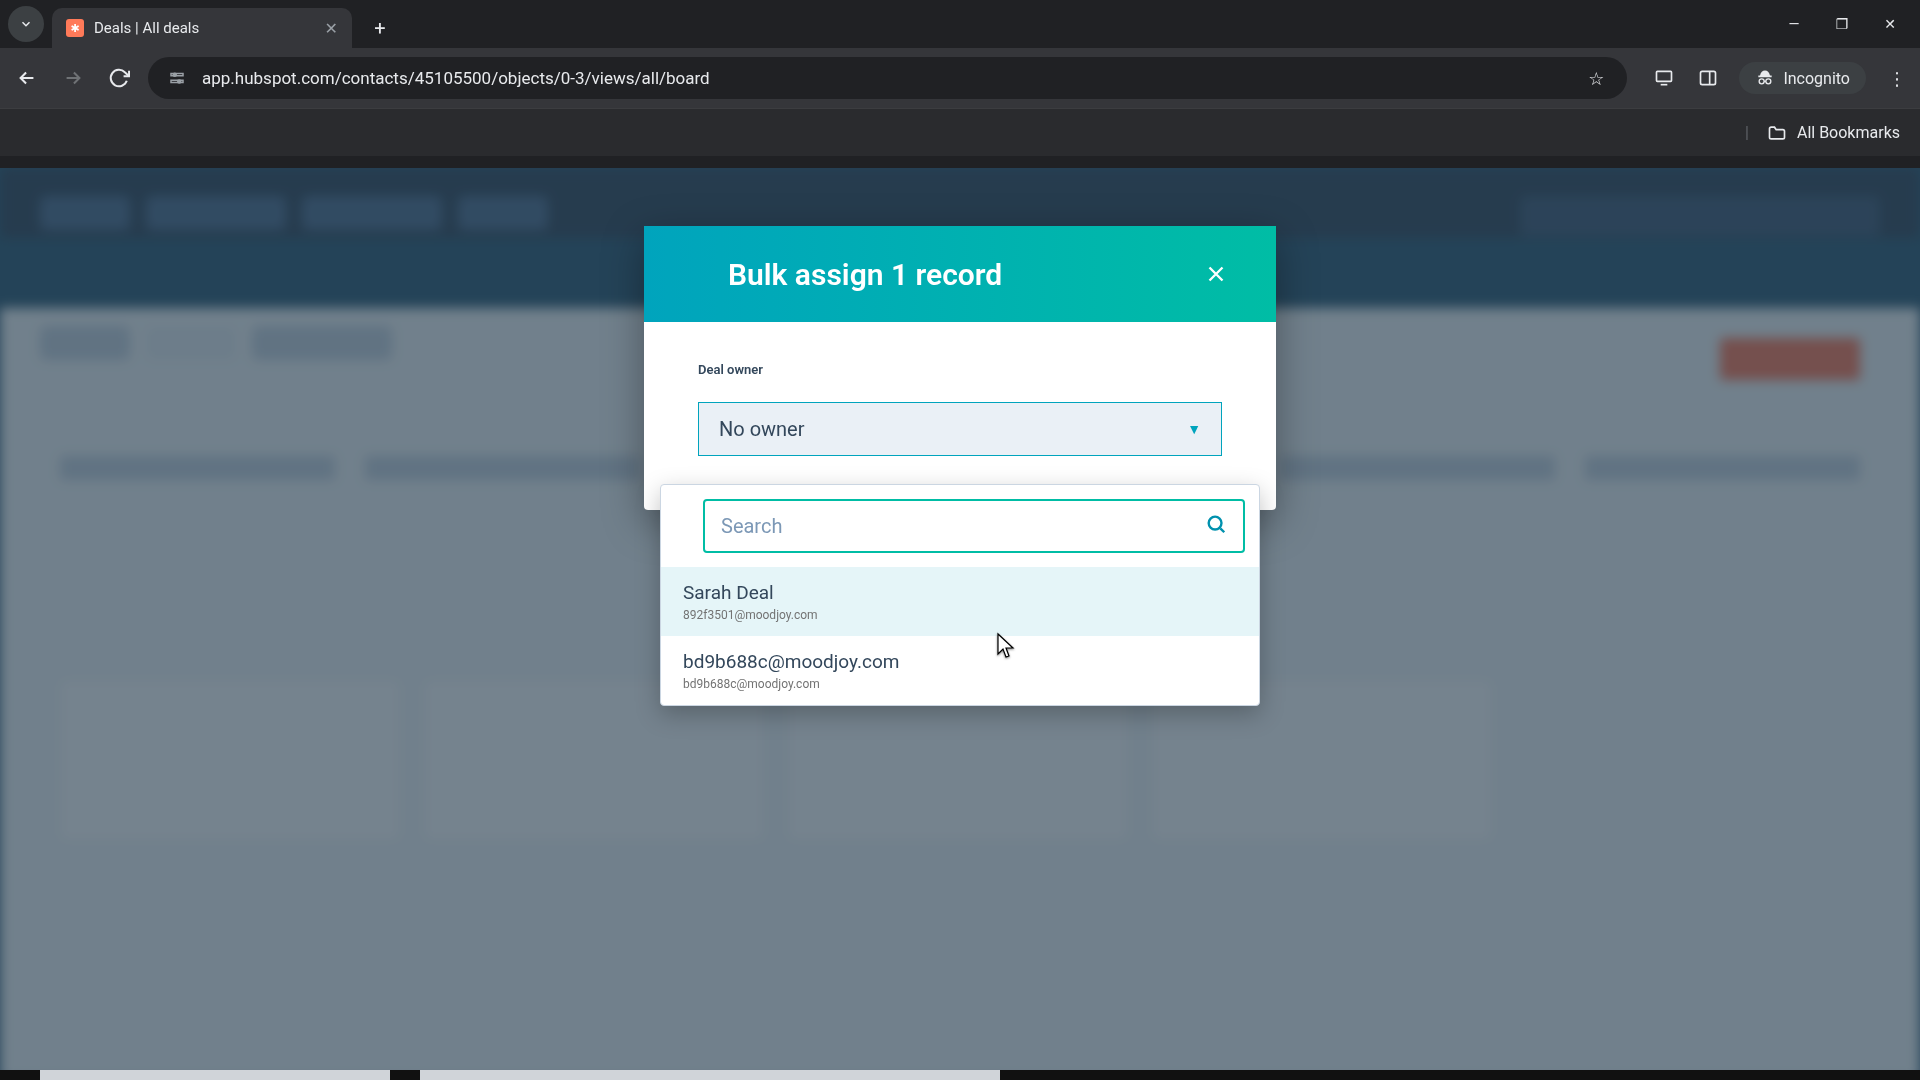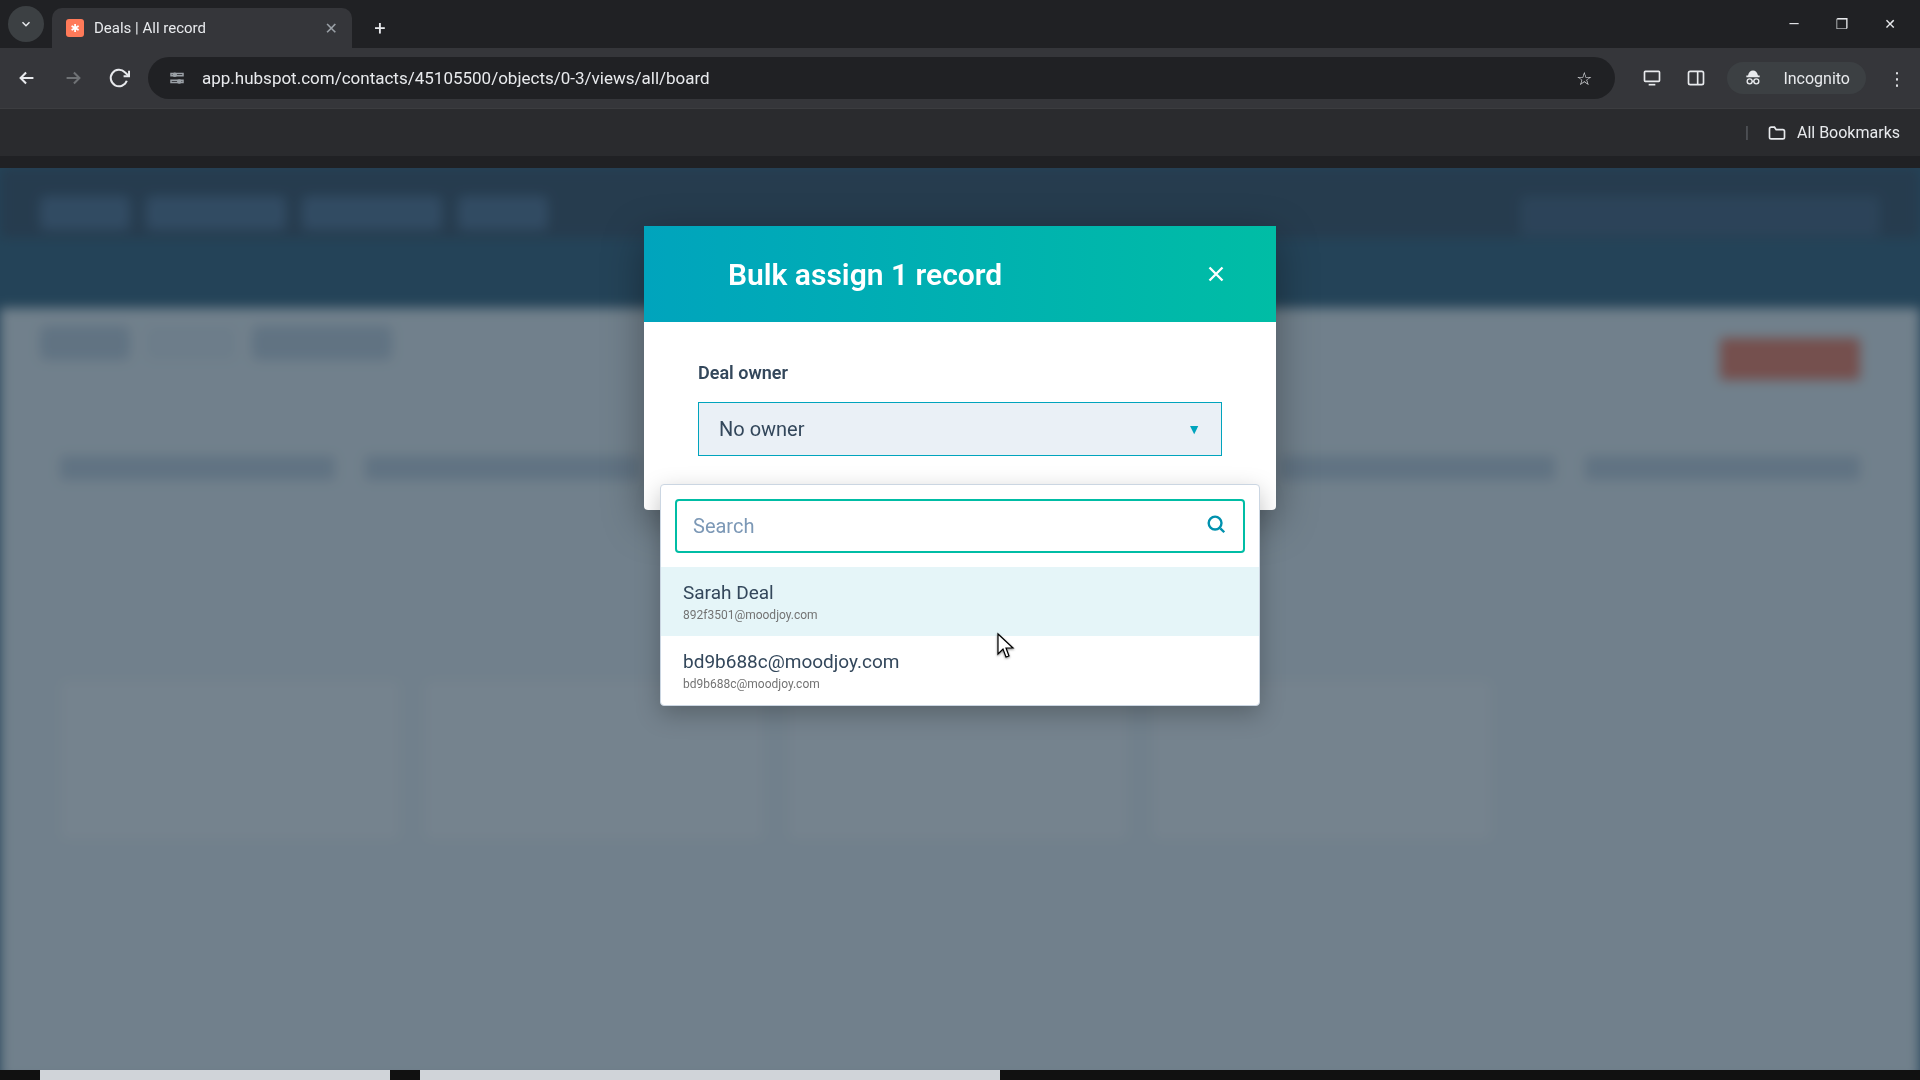--- a/index.html
+++ b/index.html
@@ -18,21 +18,21 @@
 .window-controls span { font-size:14px; color:#e8eaed; width:20px; text-align:center; }
 
 .addrbar { display:flex; align-items:center; height:60px; padding:0 10px; gap:12px; background:#35363a; }
 .nav-btn { width:34px; height:34px; display:flex; align-items:center; justify-content:center; color:#9aa0a6; font-size:20px; }
 .nav-btn.active { color:#e8eaed; }
 .url-pill { flex:1; height:42px; background:#202124; border-radius:21px; display:flex; align-items:center; padding:0 18px; gap:14px; }
 .site-badge { width:22px; height:22px; color:#9aa0a6; font-size:14px; display:flex; align-items:center; justify-content:center; }
 .url-text { font-size:17px; color:#e8eaed; }
 .addr-right { display:flex; align-items:center; gap:18px; margin-left:12px; }
 .addr-icon { width:26px; height:26px; display:flex; align-items:center; justify-content:center; color:#e8eaed; font-size:18px; }
-.incognito-pill { display:flex; align-items:center; gap:20px; background:#3c4043; border-radius:20px; padding:6px 16px; font-size:16px; }
+.incognito-pill { display:flex; align-items:center; gap:8px; background:#3c4043; border-radius:20px; padding:6px 16px; font-size:16px; }
 
 .bookmarks { display:flex; justify-content:flex-end; align-items:center; height:48px; padding:0 20px; background:#2a2b2e; gap:10px; font-size:16px; color:#e8eaed; border-top:1px solid #3c3d40;}
 .bookmarks .sep { color:#5f6368; margin-right:8px; }
 
 
 .page { position:relative; width:100%; height:calc(1080px - 168px); background:#2e5a74; overflow:hidden; }
 .page-blur { position:absolute; inset:0; filter:blur(6px); opacity:.85; }
 .pb-top { height:70px; background:#33475b; }
 .pb-row { display:flex; gap:16px; padding:16px 40px; }
 .pb-chip { height:34px; background:#cbd6e2; border-radius:6px; }
@@ -45,29 +45,29 @@
 .pb-colhead { display:flex; gap:30px; padding:80px 60px 0;}
 .pb-colhead div{ width:300px; height:24px; background:#cbd6e2; border-radius:4px;}
 .scrim { position:absolute; inset:0; background:rgba(30,50,65,.55); }
 
 
 .modal { position:absolute; left:644px; top:58px; width:632px; background:#fff; border-radius:4px; box-shadow:0 12px 40px rgba(0,0,0,.35); }
 .modal-head { background:#00bda5; background:linear-gradient(90deg,#00a4bd,#00bda5); height:96px; display:flex; align-items:center; justify-content:space-between; padding:0 40px 0 84px; }
 .modal-title { color:#fff; font-size:30px; font-weight:600; }
 .modal-close { color:#fff; font-size:32px; font-weight:300; width:40px; height:40px; display:flex; align-items:center; justify-content:center; }
 .modal-body { padding:40px 54px 54px; }
-.field-label { font-size:18px; font-weight:600; color:#33475b; margin-bottom:19px; }
+.field-label { font-size:13px; font-weight:600; color:#33475b; margin-bottom:25px; }
 .select { position:relative; height:54px; border:1.5px solid #00a4bd; border-radius:0; background:#eaf0f6; display:flex; align-items:center; padding:0 20px; }
 .select-value { font-size:20px; color:#33475b; }
 .select-caret { position:absolute; right:20px; color:#00a4bd; font-size:14px; }
 
 
 .dropdown { position:absolute; left:644px; top:302px; width:632px; padding:14px 16px 0; }
 .dd-inner { background:#fff; border:1px solid #cbd6e2; border-radius:4px; box-shadow:0 8px 24px rgba(0,0,0,.25); overflow:hidden; }
-.dd-search-wrap { padding:14px; }
+.dd-search-wrap { padding:14px;margin-left:28px; }
 .dd-search { position:relative; height:54px; border:2px solid #00bda5; border-radius:4px; display:flex; align-items:center; padding:0 16px; }
 @keyframes blink { 50%{opacity:0;} }
 .dd-search input { border:none; outline:none; font-size:20px; color:#33475b; width:100%; background:transparent; }
 .dd-search input::placeholder { color:#7c98b6; }
 .dd-search-icon { color:#0091ae; font-size:20px; }
 .dd-option { padding:14px 22px; cursor:pointer; }
 .dd-option.hover { background:#e5f5f8; }
 .dd-opt-name { font-size:19px; color:#33475b; margin-bottom:4px; }
 .dd-opt-sub { font-size:12px; color:#737373; }
 
@@ -84,21 +84,21 @@
 
 <div class="browser-chrome">
   <div class="titlebar">
     <div class="tab-dropdown">
       <svg width="14" height="14" viewBox="0 0 24 24" fill="none" stroke="#e8eaed" stroke-width="2.5">
           <path d="M6 9l6 6 6-6"></path>
         </svg>
     </div>
     <div class="tab">
       <span class="tab-favicon">✱</span>
-      <span class="tab-title">Deals | All record</span>
+      <span class="tab-title">Deals | All deals</span>
       <span class="tab-close">✕</span>
     </div>
     <div class="new-tab">+</div>
     <div class="window-controls">
       <span>―</span>
       <span>❐</span>
       <span>✕</span>
     </div>
   </div>
   <div class="addrbar">

